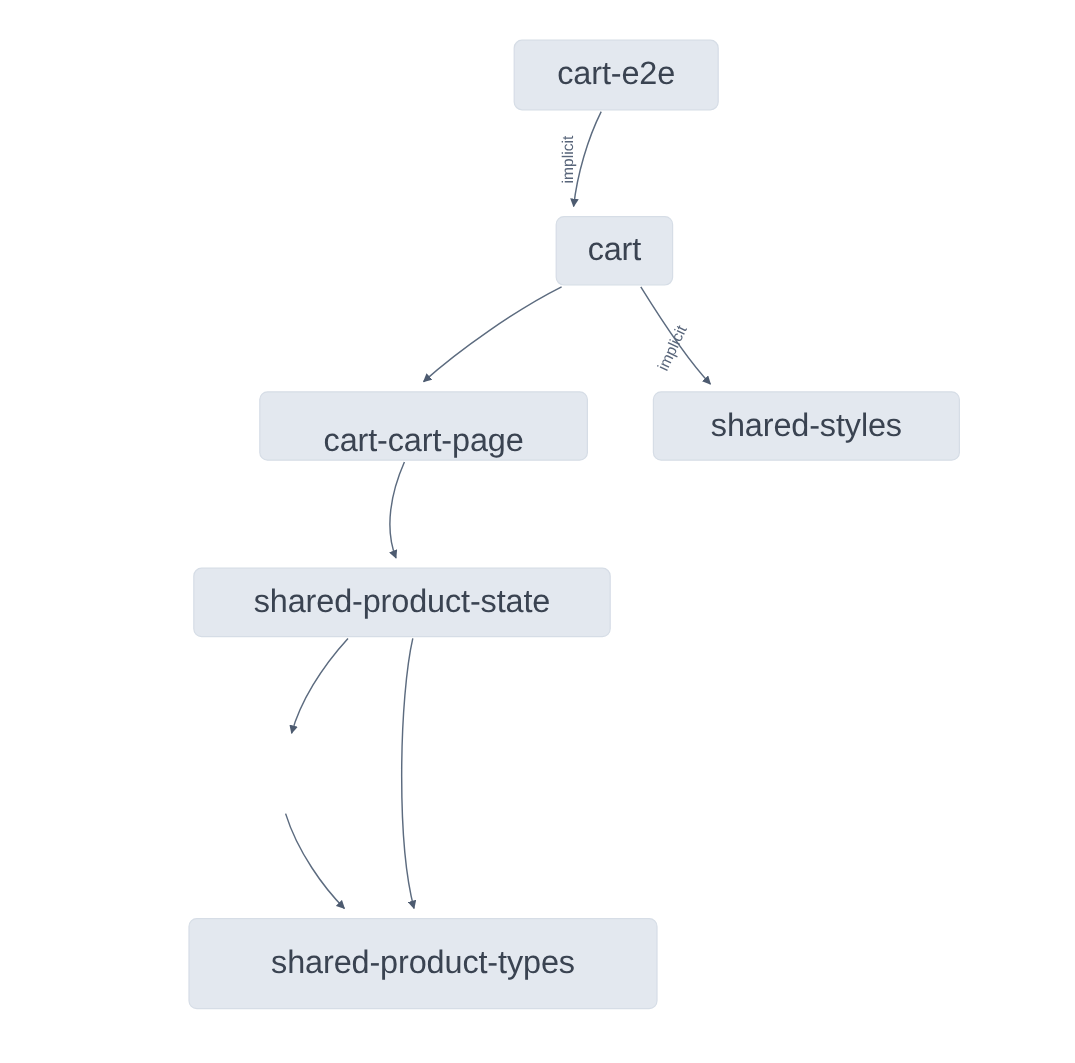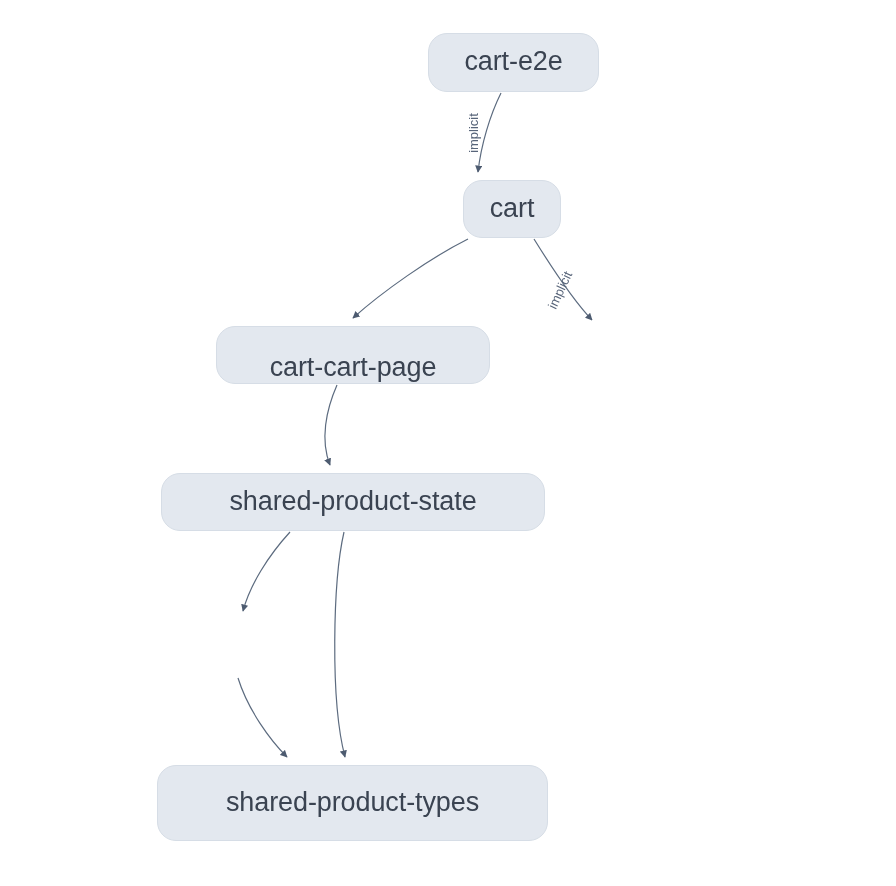--- a/index.html
+++ b/index.html
@@ -24,21 +24,21 @@
     pointer-events: none;
   }
   .node {
     position: absolute;
     box-sizing: border-box;
     display: flex;
     align-items: center;
     justify-content: center;
     background: #e3e8ef;
     border: 1px solid #d6dde6;
-    border-radius: 19px;
+    border-radius: 7px;
     color: #3a4351;
     font-family: "Liberation Sans", sans-serif;
     font-size: 27px;
     font-weight: 400;
     letter-spacing: -0.1px;
     white-space: nowrap;
     z-index: 3;
   }
   .node-label {
     display: block;
@@ -90,22 +90,25 @@
   </div>
 
   <div class="node" style="left:463px; top:180px; width:98px; height:58px;">
     <span class="node-label">cart</span>
   </div>
 
   <div class="node" style="left:216px; top:326px; width:274px; height:58px;align-items:flex-end;">
     <span class="node-label">cart-cart-page</span>
   </div>
 
+  <div class="node" style="left:544px; top:326px; width:256px; height:58px;">
+    <span class="node-label">shared-styles</span>
+  </div>
 
-  <div class="node" style="left:161px; top:473px; width:384px; height:58px;text-align:right;">
+  <div class="node" style="left:161px; top:473px; width:348px; height:58px;text-align:right;">
     <span class="node-label">shared-product-state</span>
   </div>
 
 
   <div class="node" style="left:157px; top:765px; width:391px; height:76px;">
     <span class="node-label">shared-product-types</span>
   </div>
 
   <div class="edge-label" style="left:473px; top:133px; transform: translate(-50%, -50%) rotate(-90deg);">implicit</div>
 

